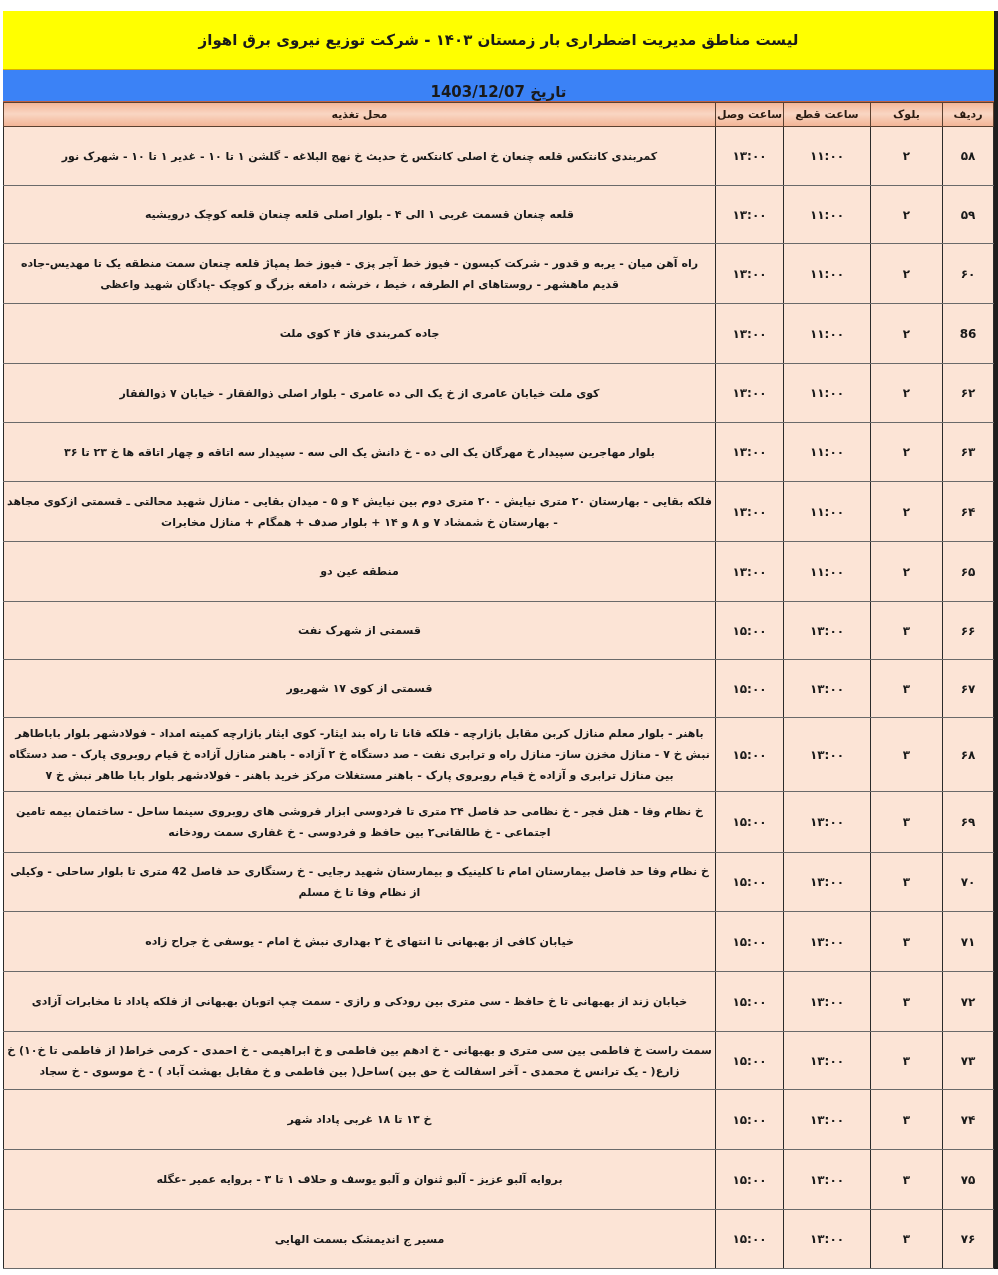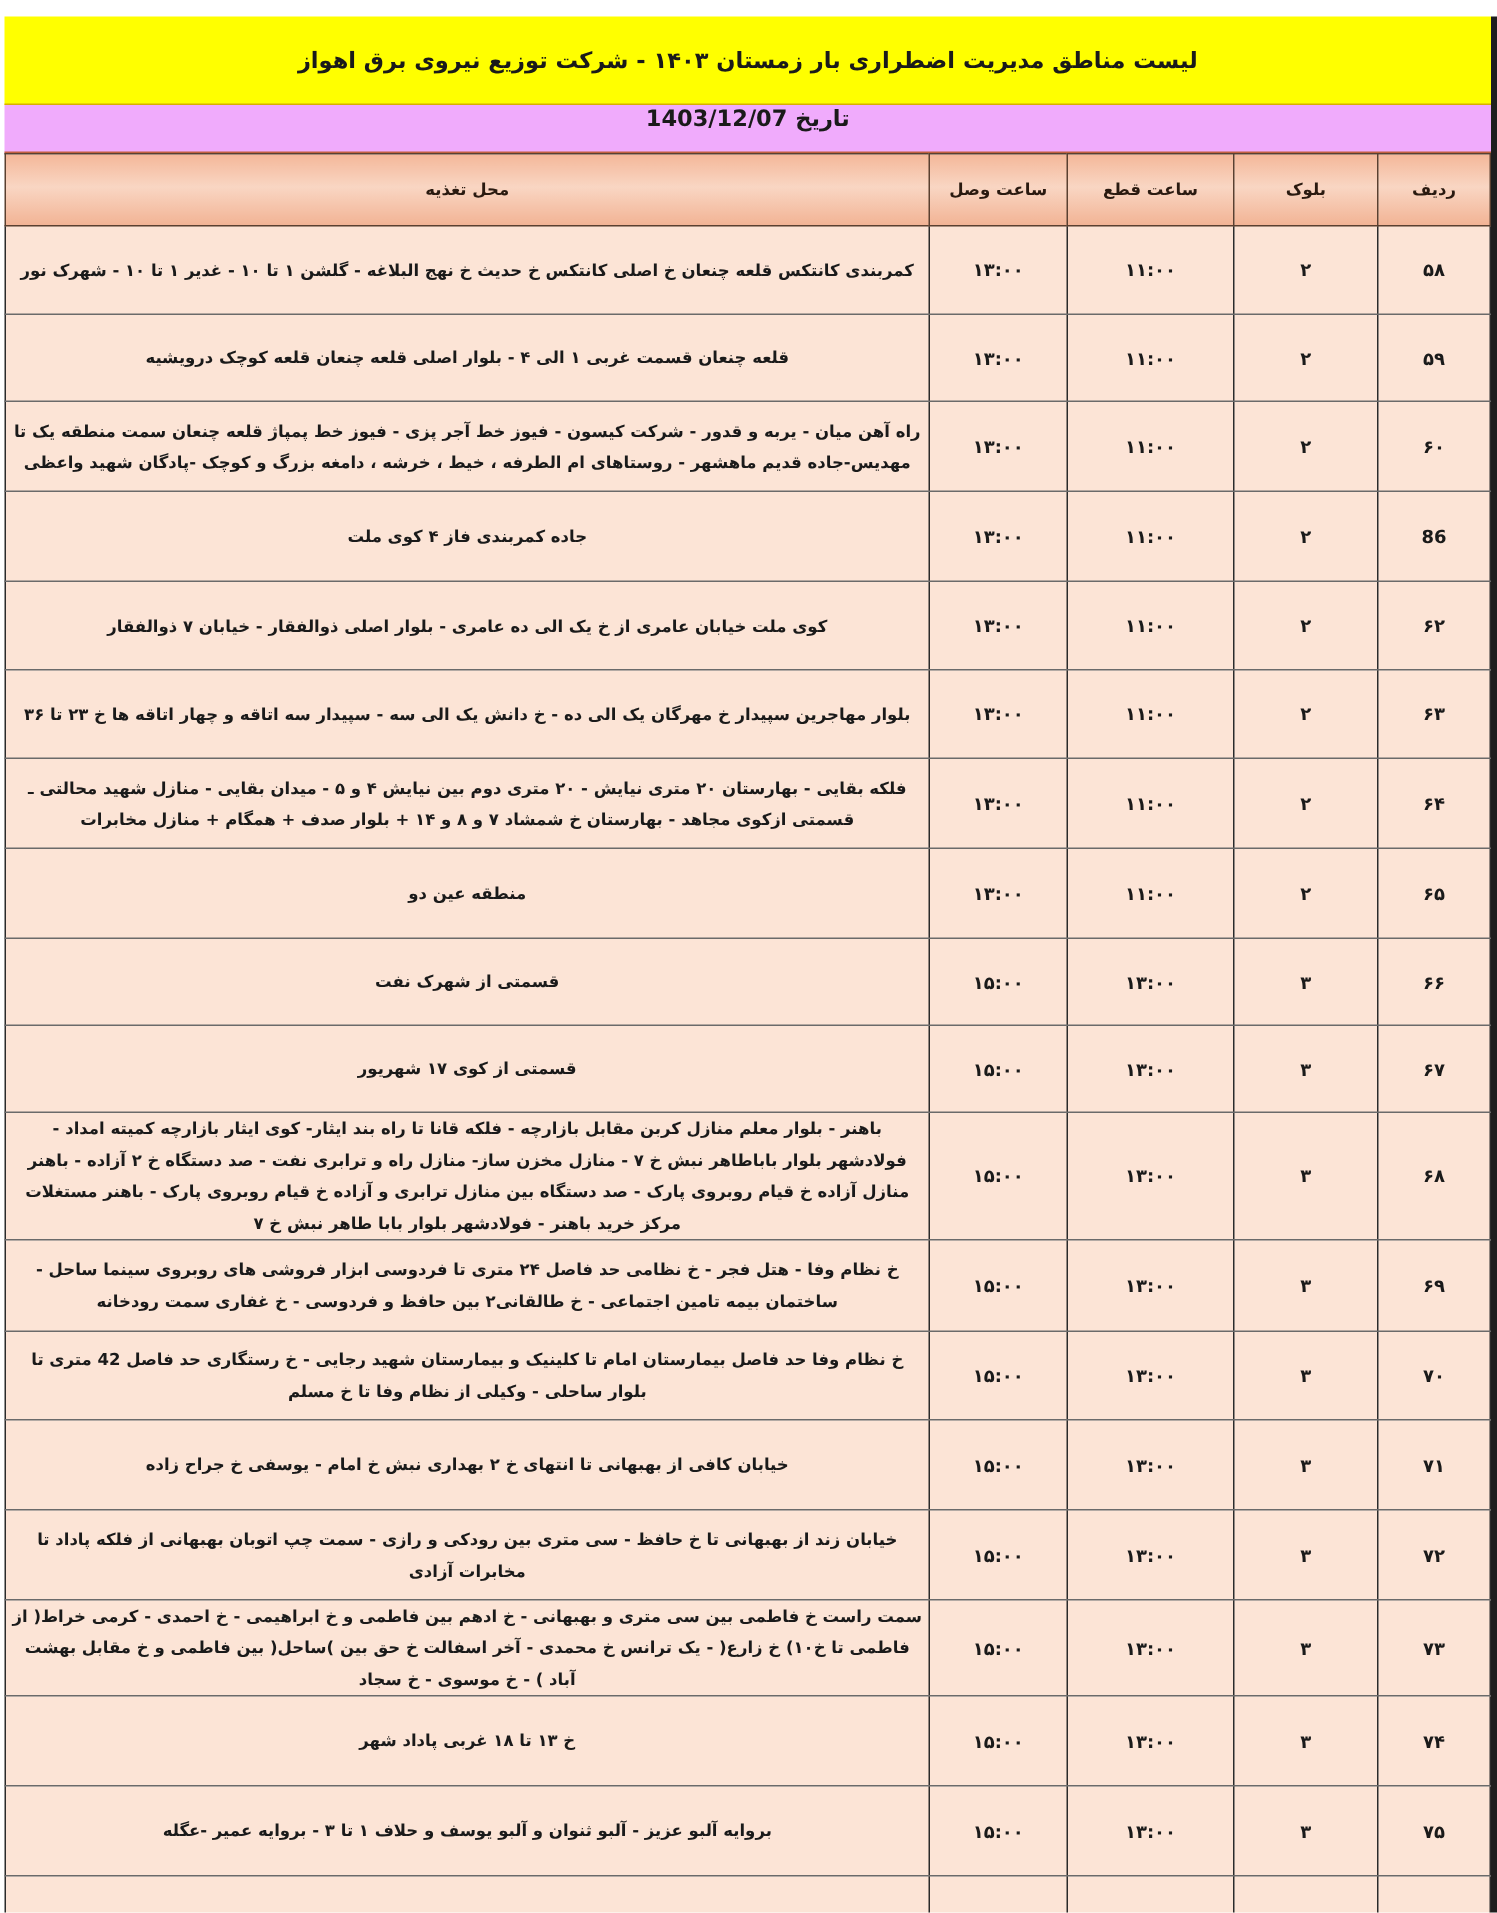--- a/index.html
+++ b/index.html
@@ -3,26 +3,26 @@
 <meta charset="utf-8">
 <style>
   html, body { margin: 0; padding: 0; background: #ffffff; }
   body { width: 998px; height: 1275px; position: relative; overflow: hidden;
          font-family: "DejaVu Sans", sans-serif; }
   .sheet { position: absolute; left: 3px; top: 11px; width: 991px;
            border-right: 4px solid #1e1e1e; }
   .title-band { height: 58px; background: #ffff00; display: flex; align-items: center;
                 justify-content: center; direction: rtl; border-bottom: 1px solid #d8b000; }
   .title-band span { font-size: 15px; font-weight: bold; color: #1a1a1a; }
-  .date-band { height: 31px; background: #f0abfc; display: flex; align-items: flex-start;
+  .date-band { height: 31px; background: #3b82f6; display: flex; align-items: flex-end;
                justify-content: center; direction: rtl; border-bottom: 1px solid #c06040; }
   .date-band span { font-size: 15px; font-weight: bold; color: #1a1a1a; }
   table { border-collapse: collapse; width: 991px; table-layout: fixed; direction: rtl; }
   th { height: 23px; background: linear-gradient(to bottom, #f4b89a 0%, #f9d6c3 45%, #f2b394 100%);
-       font-size: 11px; font-weight: bold; color: #2a1a10; border: 1px solid #5a4030; padding: 12px; }
+       font-size: 11px; font-weight: bold; color: #2a1a10; border: 1px solid #5a4030; padding: 0; }
   td { background: #fce4d6; border-left: 1px solid #2b2b2b; border-right: 1px solid #2b2b2b;
        border-top: 1.5px solid #6a6a6a; border-bottom: 1.5px solid #6a6a6a;
        text-align: center; font-size: 11px; font-weight: bold; color: #1a1a1a; padding: 0 4px; }
   td.loc { line-height: 21px; padding: 0 3px; }
   td.num { font-size: 12px; }
   .col-idx { width: 50px; }
   .col-blk { width: 71px; }
   .col-cut { width: 86px; }
   .col-con { width: 67px; }
 </style>

